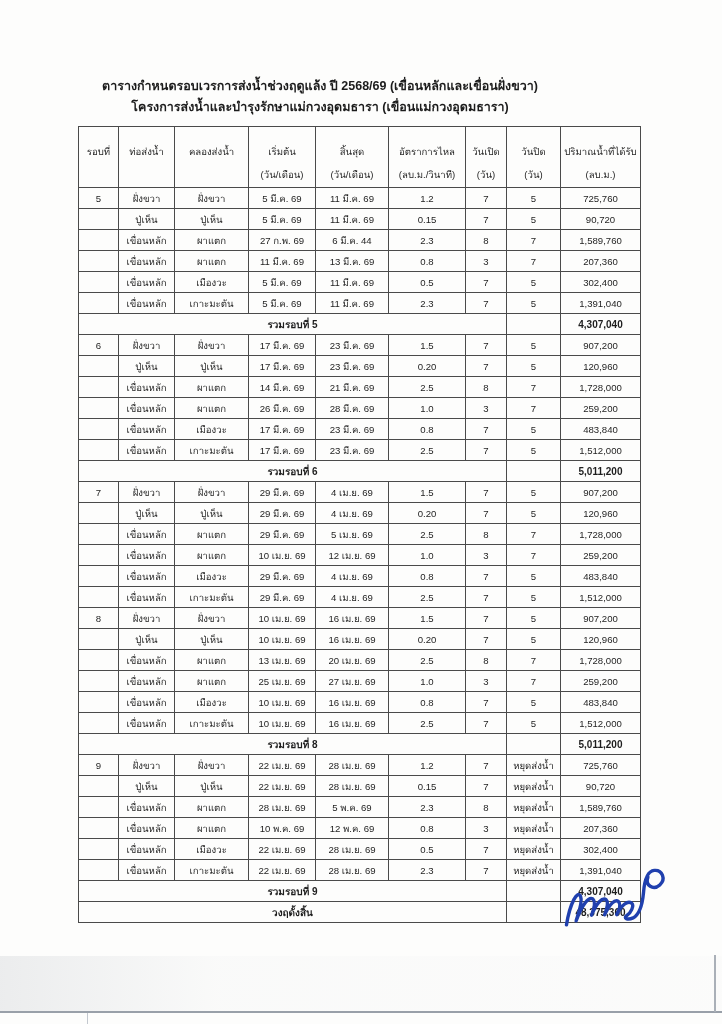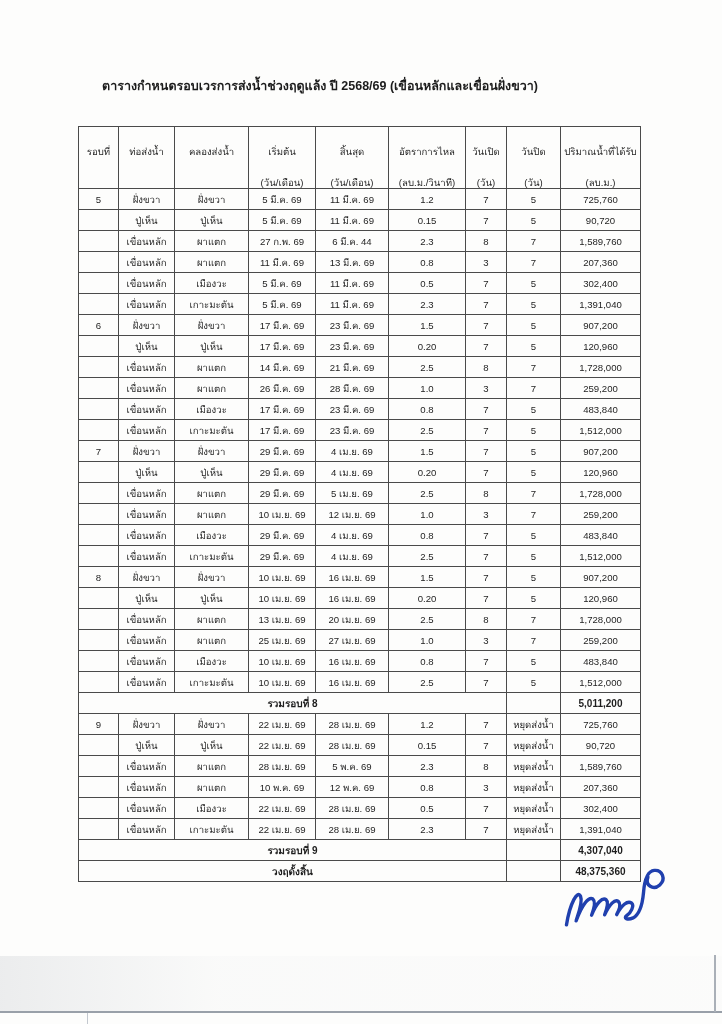--- a/index.html
+++ b/index.html
@@ -17,41 +17,42 @@
     border-collapse:collapse;table-layout:fixed;
     font-size:9.6px;color:#1e1e1e;
   }
   table.sched th, table.sched td{
     border:1px solid #4a4a4a;
     padding:0 1px;text-align:center;vertical-align:middle;
     height:20px;line-height:11px;
     overflow:hidden;white-space:nowrap;
   }
   table.sched th{font-weight:normal;height:41px;vertical-align:top;padding-top:19px;}
-  table.sched th .h2{margin-top:20px;}
+  table.sched th .h2{margin-top:12px;}
   td.total-label{font-weight:bold;font-size:10px;}
   td.total-value{font-weight:bold;font-size:10px;}
   .sig{position:absolute;left:550px;top:856px;width:124px;height:86px;transform:rotate(-6deg);}
   
   .scan-shade{
     position:absolute;left:0;top:956px;width:722px;height:56px;
     background:linear-gradient(90deg, rgba(190,194,200,0.28), rgba(225,227,231,0.12) 30%, rgba(235,236,239,0.10));
     pointer-events:none;
   }
   .scan-hline{position:absolute;left:0;top:1011px;width:722px;height:2px;background:#99a0a9;}
   .scan-vline-right{position:absolute;left:714px;top:955px;width:2px;height:57px;background:#aab0b8;}
   .scan-vline-bottom{position:absolute;left:87px;top:1013px;width:1px;height:11px;background:#c3c8cf;}
 </style>
 </head>
 <body>
 
 <div class="page">
 
   <div class="titles">
     <div class="title-line">ตารางกำหนดรอบเวรการส่งน้ำช่วงฤดูแล้ง ปี 2568/69 (เขื่อนหลักและเขื่อนฝั่งขวา)</div>
+    <div class="title-line">โครงการส่งน้ำและบำรุงรักษาแม่กวงอุดมธารา (เขื่อนแม่กวงอุดมธารา)</div>
   </div>
 
   <table class="sched">
     <colgroup id="cols">
         <col style="width: 40px;">
         <col style="width: 56px;">
         <col style="width: 74px;">
         <col style="width: 67px;">
         <col style="width: 73px;">
         <col style="width: 77px;">
@@ -157,20 +158,25 @@
           <td>เขื่อนหลัก</td>
           <td>เกาะมะตัน</td>
           <td>5 มี.ค. 69</td>
           <td>11 มี.ค. 69</td>
           <td>2.3</td>
           <td>7</td>
           <td>5</td>
           <td>1,391,040</td>
         </tr>
         <tr>
+          <td class="total-label" colspan="7">รวมรอบที่ 5</td>
+          <td></td>
+          <td class="total-value">4,307,040</td>
+        </tr>
+        <tr>
           <td>6</td>
           <td>ฝั่งขวา</td>
           <td>ฝั่งขวา</td>
           <td>17 มี.ค. 69</td>
           <td>23 มี.ค. 69</td>
           <td>1.5</td>
           <td>7</td>
           <td>5</td>
           <td>907,200</td>
         </tr>
@@ -221,20 +227,25 @@
         <tr>
           <td></td>
           <td>เขื่อนหลัก</td>
           <td>เกาะมะตัน</td>
           <td>17 มี.ค. 69</td>
           <td>23 มี.ค. 69</td>
           <td>2.5</td>
           <td>7</td>
           <td>5</td>
           <td>1,512,000</td>
+        </tr>
+        <tr>
+          <td class="total-label" colspan="7">รวมรอบที่ 6</td>
+          <td></td>
+          <td class="total-value">5,011,200</td>
         </tr>
         <tr>
           <td>7</td>
           <td>ฝั่งขวา</td>
           <td>ฝั่งขวา</td>
           <td>29 มี.ค. 69</td>
           <td>4 เม.ย. 69</td>
           <td>1.5</td>
           <td>7</td>
           <td>5</td>

